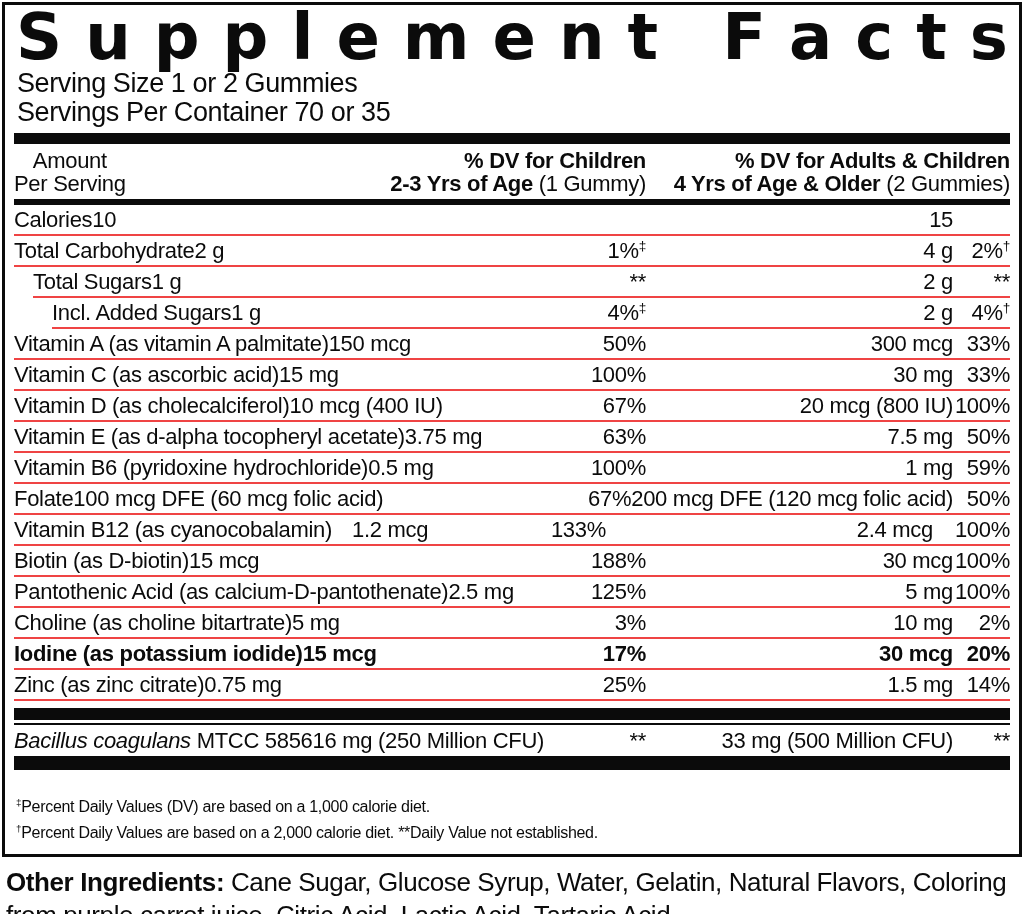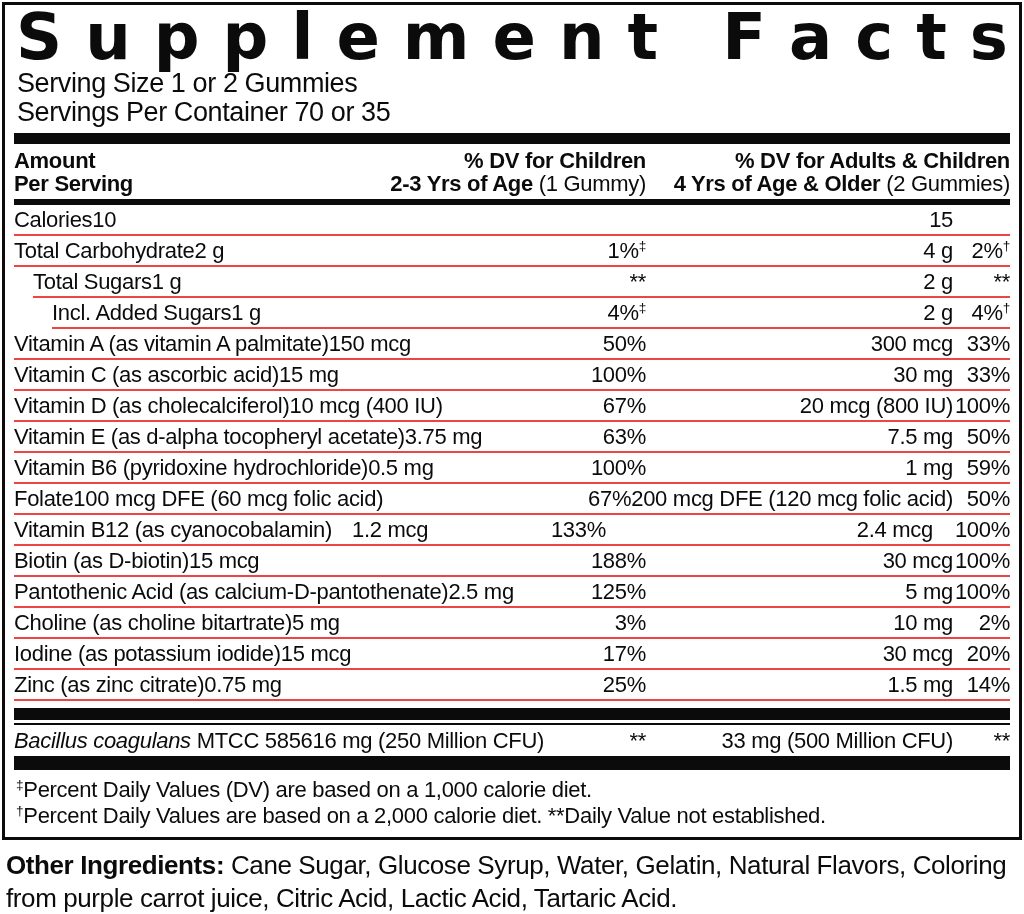--- a/index.html
+++ b/index.html
@@ -19,42 +19,42 @@
   
   .bar{background:#0b0b0b;}
   .bar.b-thick{height:11px;margin-top:6px;}
   .bar.b-mid{height:6px;}
   .bar.b-sep1{height:12px;margin-top:7px;}
   .bar.b-sep2{height:14px;}
 
   
   .hdr{display:flex;align-items:flex-end;padding:5px 0 4px 0;font-size:22px;line-height:23px;letter-spacing:-0.3px;}
   .hdr b{font-weight:bold;}
-  .hdr .h-left{flex:0 0 auto;font-weight:bold;text-align:left;}
+  .hdr .h-left{flex:0 0 auto;font-weight:normal;text-align:center;}
   .hdr .h-child{flex:1 1 auto;text-align:right;white-space:nowrap;}
   .hdr .h-adult{flex:0 0 364px;text-align:right;white-space:nowrap;}
 
   
   .rows{}
   .row{display:flex;align-items:baseline;font-size:22px;line-height:29px;letter-spacing:-0.3px;
        border-bottom:2px solid #ef4444;}
   .row .name{flex:0 0 auto;white-space:nowrap;}
   .row .a1{flex:1 1 auto;text-align:left;white-space:nowrap;}
   .row .p1{flex:0 0 57px;text-align:right;white-space:nowrap;}
   .row .a2{flex:0 0 307px;text-align:right;white-space:nowrap;}
   .row .p2{flex:0 0 57px;text-align:right;white-space:nowrap;}
   .row .cw{display:inline-block;transform-origin:100% 60%;}
   sup{font-size:62%;vertical-align:super;line-height:0;}
 
   
   .prob{border-top:2px solid #0b0b0b;border-bottom:0;margin-top:3px;padding:1px 0;}
   .prob .name i{font-style:italic;}
 
   
-  .foot{padding:7px 2px 4px 2px;font-size:22px;line-height:26px;letter-spacing:-0.3px;}
+  .foot{padding:7px 2px 4px 2px;font-size:16px;line-height:26px;letter-spacing:-0.3px;margin-top:17px;}
 
   
   .other{margin:9px 4px 0 6px;font-size:26px;line-height:33px;letter-spacing:-0.4px;}
   .other b{font-weight:bold;}
 </style>
 </head>
 <body>
 
 <div class="panel">
 
@@ -174,21 +174,21 @@
     <span class="a2"><span class="cw">5 mg</span></span>
     <span class="p2"><span class="cw">100%</span></span>
   </div>
       <div class="row" style="margin-left: 0px;">
     <span class="name">Choline (as choline bitartrate)</span>
     <span class="a1"><span class="cw">5 mg</span></span>
     <span class="p1"><span class="cw">3%</span></span>
     <span class="a2"><span class="cw">10 mg</span></span>
     <span class="p2"><span class="cw">2%</span></span>
   </div>
-      <div class="row" style="margin-left: 0px;">
+      <div class="row" style="margin-left: 0px; font-weight: bold;">
     <span class="name">Iodine (as potassium iodide)</span>
     <span class="a1"><span class="cw">15 mcg</span></span>
     <span class="p1"><span class="cw">17%</span></span>
     <span class="a2"><span class="cw">30 mcg</span></span>
     <span class="p2"><span class="cw">20%</span></span>
   </div>
       <div class="row" style="margin-left: 0px;">
     <span class="name">Zinc (as zinc citrate)</span>
     <span class="a1"><span class="cw">0.75 mg</span></span>
     <span class="p1"><span class="cw">25%</span></span>

